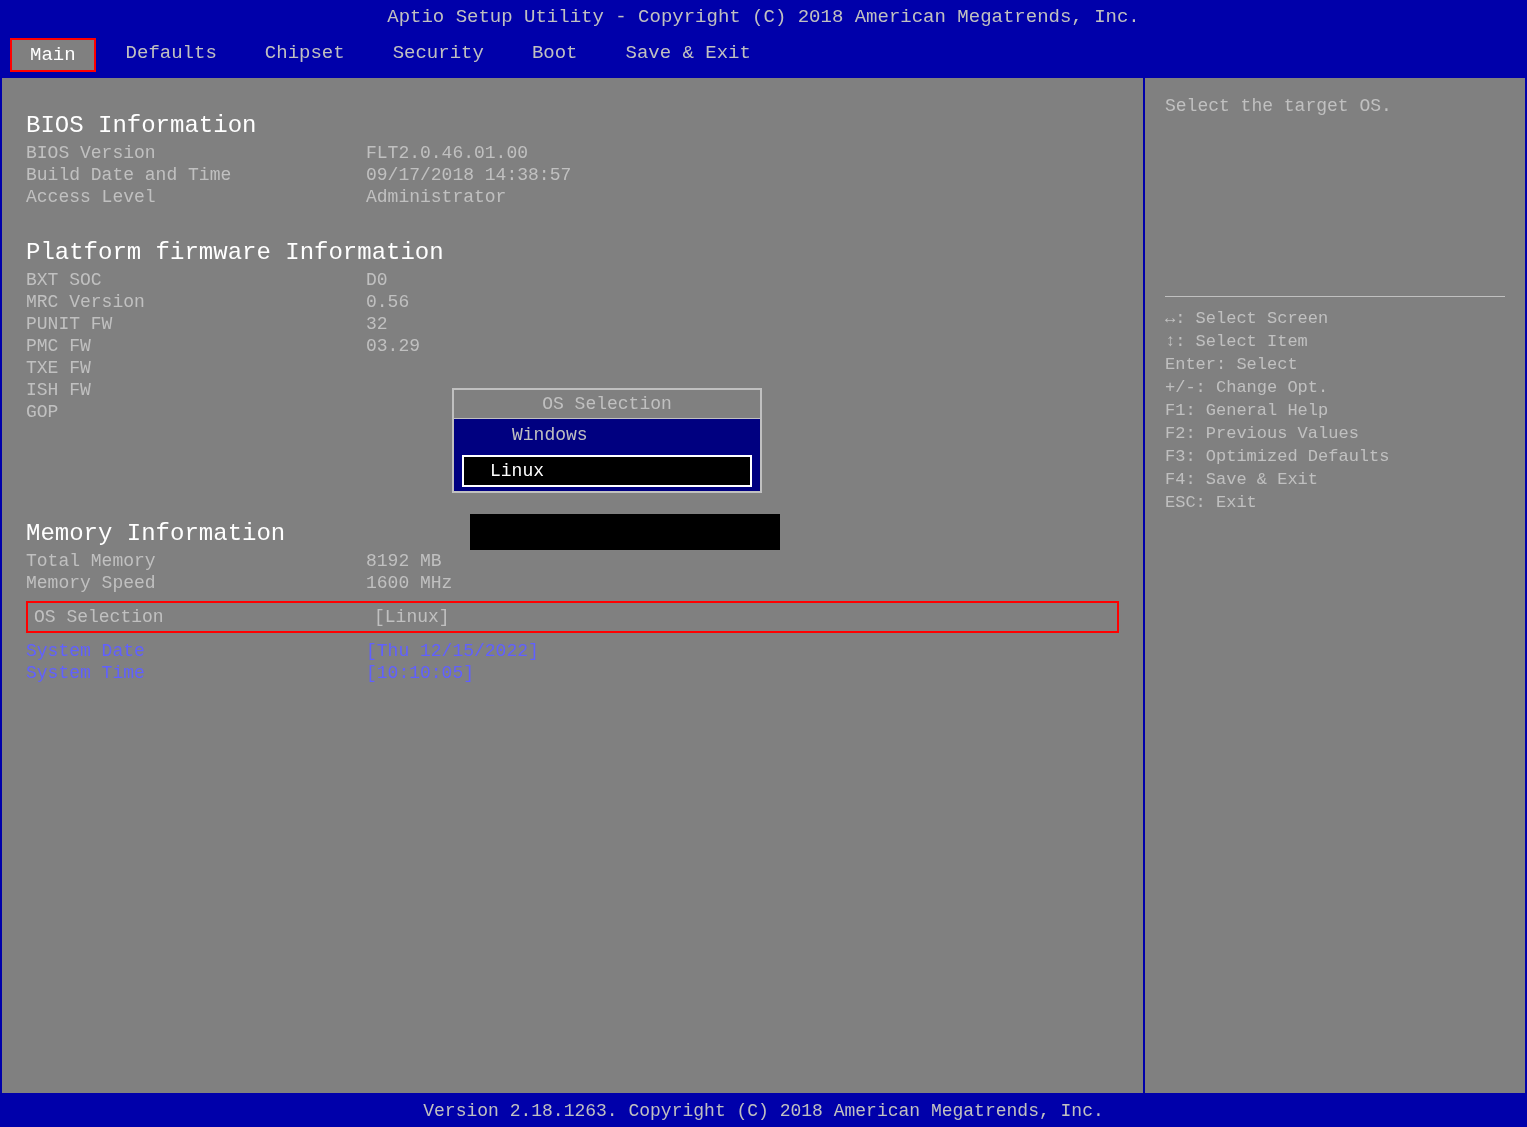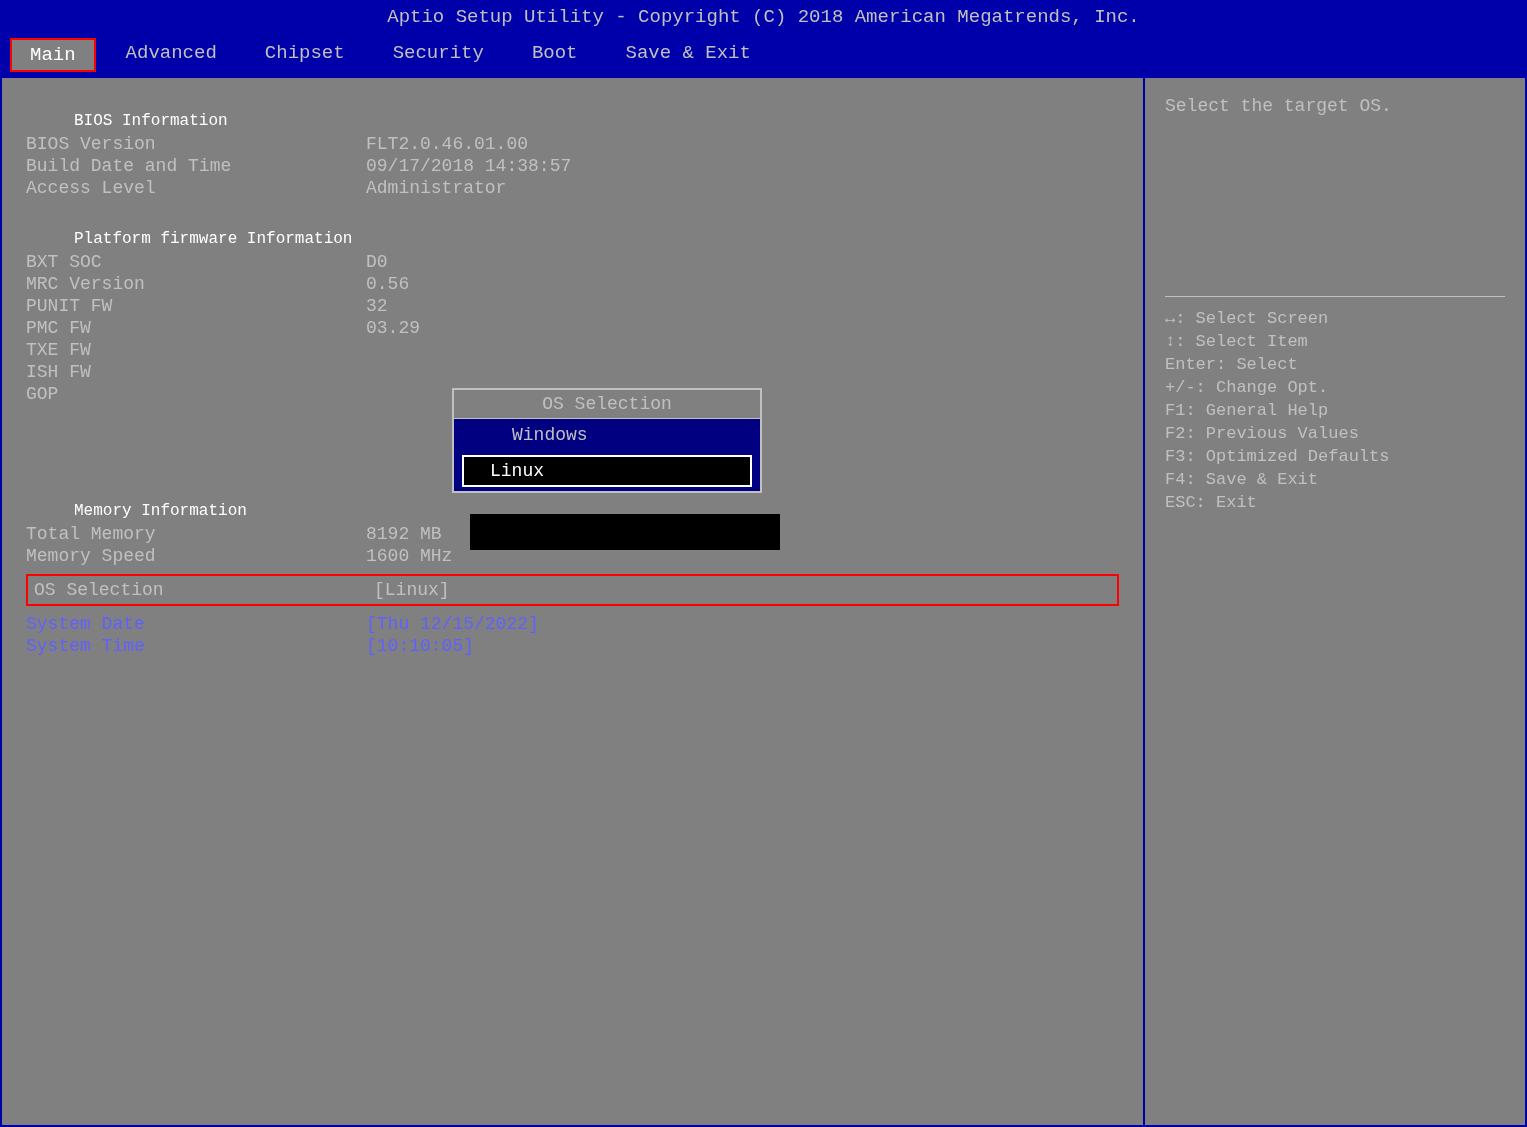--- a/index.html
+++ b/index.html
@@ -66,24 +66,23 @@
     
     #left-panel {
       flex: 1;
       padding: 18px 24px;
       border-right: 2px solid #0000aa;
       position: relative;
     }
 
     .section-header {
       color: #ffffff;
-      font-size: 16px;
+      font-size: 24px;
       margin-bottom: 4px;
       margin-top: 16px;
-      margin-left: 48px;
     }
 
     .info-row {
       display: flex;
       flex-direction: row;
       margin-bottom: 2px;
     }
 
     .info-label {
       color: #c0c0c0;
@@ -213,21 +212,21 @@
 <body>
 
 <div id="app">
 
   <div id="title-bar">
     <span>Aptio Setup Utility - Copyright (C) 2018 American Megatrends, Inc.</span>
   </div>
 
   <div id="menu-bar">
     <div class="menu-item active">Main</div>
-    <div class="menu-item">Advanced</div>
+    <div class="menu-item">Defaults</div>
     <div class="menu-item">Chipset</div>
     <div class="menu-item">Security</div>
     <div class="menu-item">Boot</div>
     <div class="menu-item">Save &amp; Exit</div>
   </div>
 
   <div id="main-content">
 
     <div id="left-panel">
 
@@ -319,13 +318,16 @@
       <div class="key-help-item">Enter: Select</div>
       <div class="key-help-item">+/-: Change Opt.</div>
       <div class="key-help-item">F1: General Help</div>
       <div class="key-help-item">F2: Previous Values</div>
       <div class="key-help-item">F3: Optimized Defaults</div>
       <div class="key-help-item">F4: Save &amp; Exit</div>
       <div class="key-help-item">ESC: Exit</div>
     </div>
   </div>
 
+  <div id="footer">
+    <span>Version 2.18.1263. Copyright (C) 2018 American Megatrends, Inc.</span>
+  </div>
 </div>
 
 </body></html>

